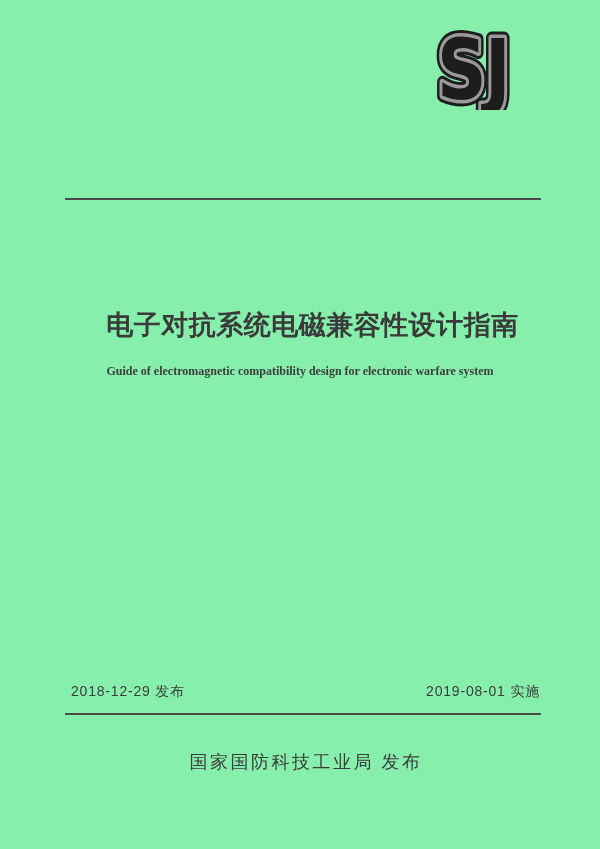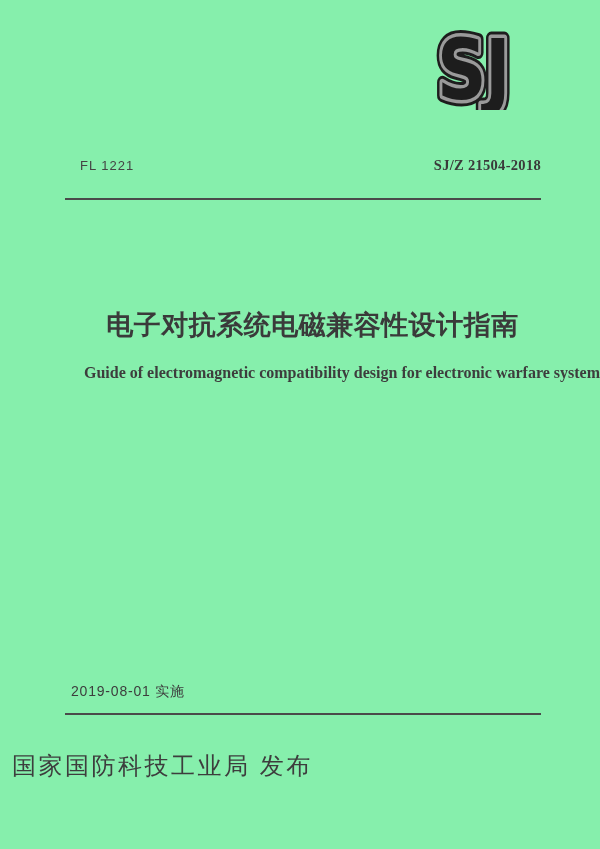--- a/index.html
+++ b/index.html
@@ -70,75 +70,73 @@
     font-weight: bold;
     letter-spacing: 0.5px;
     color: #3a3a3a;
     white-space: nowrap;
     padding-left: 25px;
   }
   .title-en {
     position: absolute;
     left: 0; right: 0;
     top: 364px;
-    text-align: right;
+    text-align: center;
     font-family: "Liberation Serif", serif;
-    font-size: 16px;
+    font-size: 12px;
     font-weight: bold;
     color: #3d3d3d;
   }
 
   
   .dates {
     position: absolute;
     left: 71px;
     right: 60px;
     top: 683px;
     display: flex;
     justify-content: space-between;
     font-size: 14px;
     letter-spacing: 0.8px;
     color: #3d3d3d;
   }
   .publisher {
     position: absolute;
     left: 12px; right: 0;
     top: 750px;
-    font-size: 24px;
+    text-align: center;
+    font-size: 18px;
     letter-spacing: 2.5px;
     color: #3d3d3d;
     white-space: nowrap;
   }
 </style>
 </head>
 <body>
 
 <div class="page">
 
   <svg class="logo" viewBox="0 0 110 82" aria-hidden="true">
     <g transform="translate(55,71) scale(0.82,1)">
       <text class="logo-outer" x="0" y="0" text-anchor="middle" font-size="84">SJ</text>
       <text class="logo-mid" x="0" y="0" text-anchor="middle" font-size="84">SJ</text>
       <text class="logo-core" x="0" y="0" text-anchor="middle" font-size="84">SJ</text>
     </g>
   </svg>
 
 
-  <div class="doc-numbers">
-    <span class="filing">FL 1221</span>
-    <span class="std-no">SJ/Z 21504-2018</span>
-  </div>
 
   <div class="rule rule-top"></div>
 
   <div class="title-zh">电子对抗系统电磁兼容性设计指南</div>
 
   <div class="title-en">Guide of electromagnetic compatibility design for electronic warfare system</div>
 
   <div class="dates">
+    <span>2018-12-29 发布</span>
     <span>2019-08-01 实施</span>
   </div>
 
   <div class="rule rule-bottom"></div>
 
   <div class="publisher">国家国防科技工业局 发布</div>
 
 </div>
 
 </body></html>

